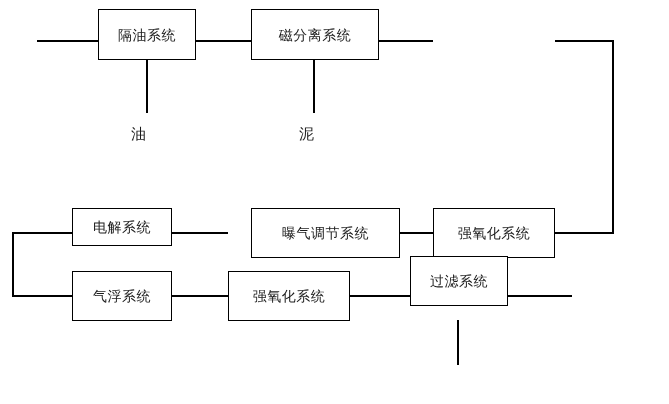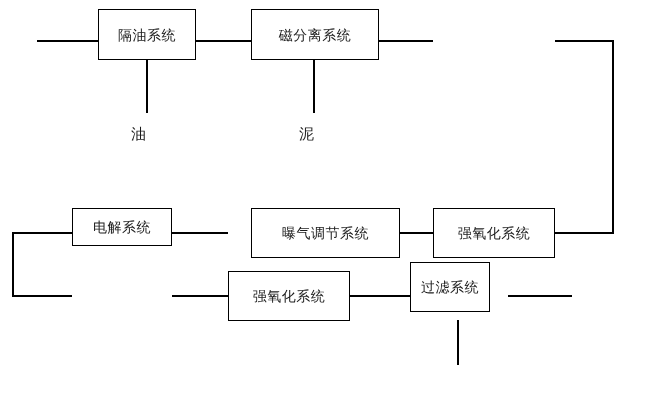--- a/index.html
+++ b/index.html
@@ -104,24 +104,27 @@
   </div>
 
   <div class="node-box" style="left:228px; top:208px; width:149px; height:50px;margin-left:23px;">
     <span class="node-label">曝气调节系统</span>
   </div>
 
   <div class="node-box" style="left:433px; top:208px; width:122px; height:50px;">
     <span class="node-label">强氧化系统</span>
   </div>
 
+  <div class="node-box" style="left:72px; top:271px; width:100px; height:50px;">
+    <span class="node-label">气浮系统</span>
+  </div>
 
   <div class="node-box" style="left:228px; top:271px; width:122px; height:50px;">
     <span class="node-label">强氧化系统</span>
   </div>
 
-  <div class="node-box" style="left:410px; top:262px; width:80px; height:50px;">
+  <div class="node-box" style="left:410px; top:256px; width:98px; height:50px;">
     <span class="node-label">过滤系统</span>
   </div>
 
 
 
 </div>
 
 </body></html>

